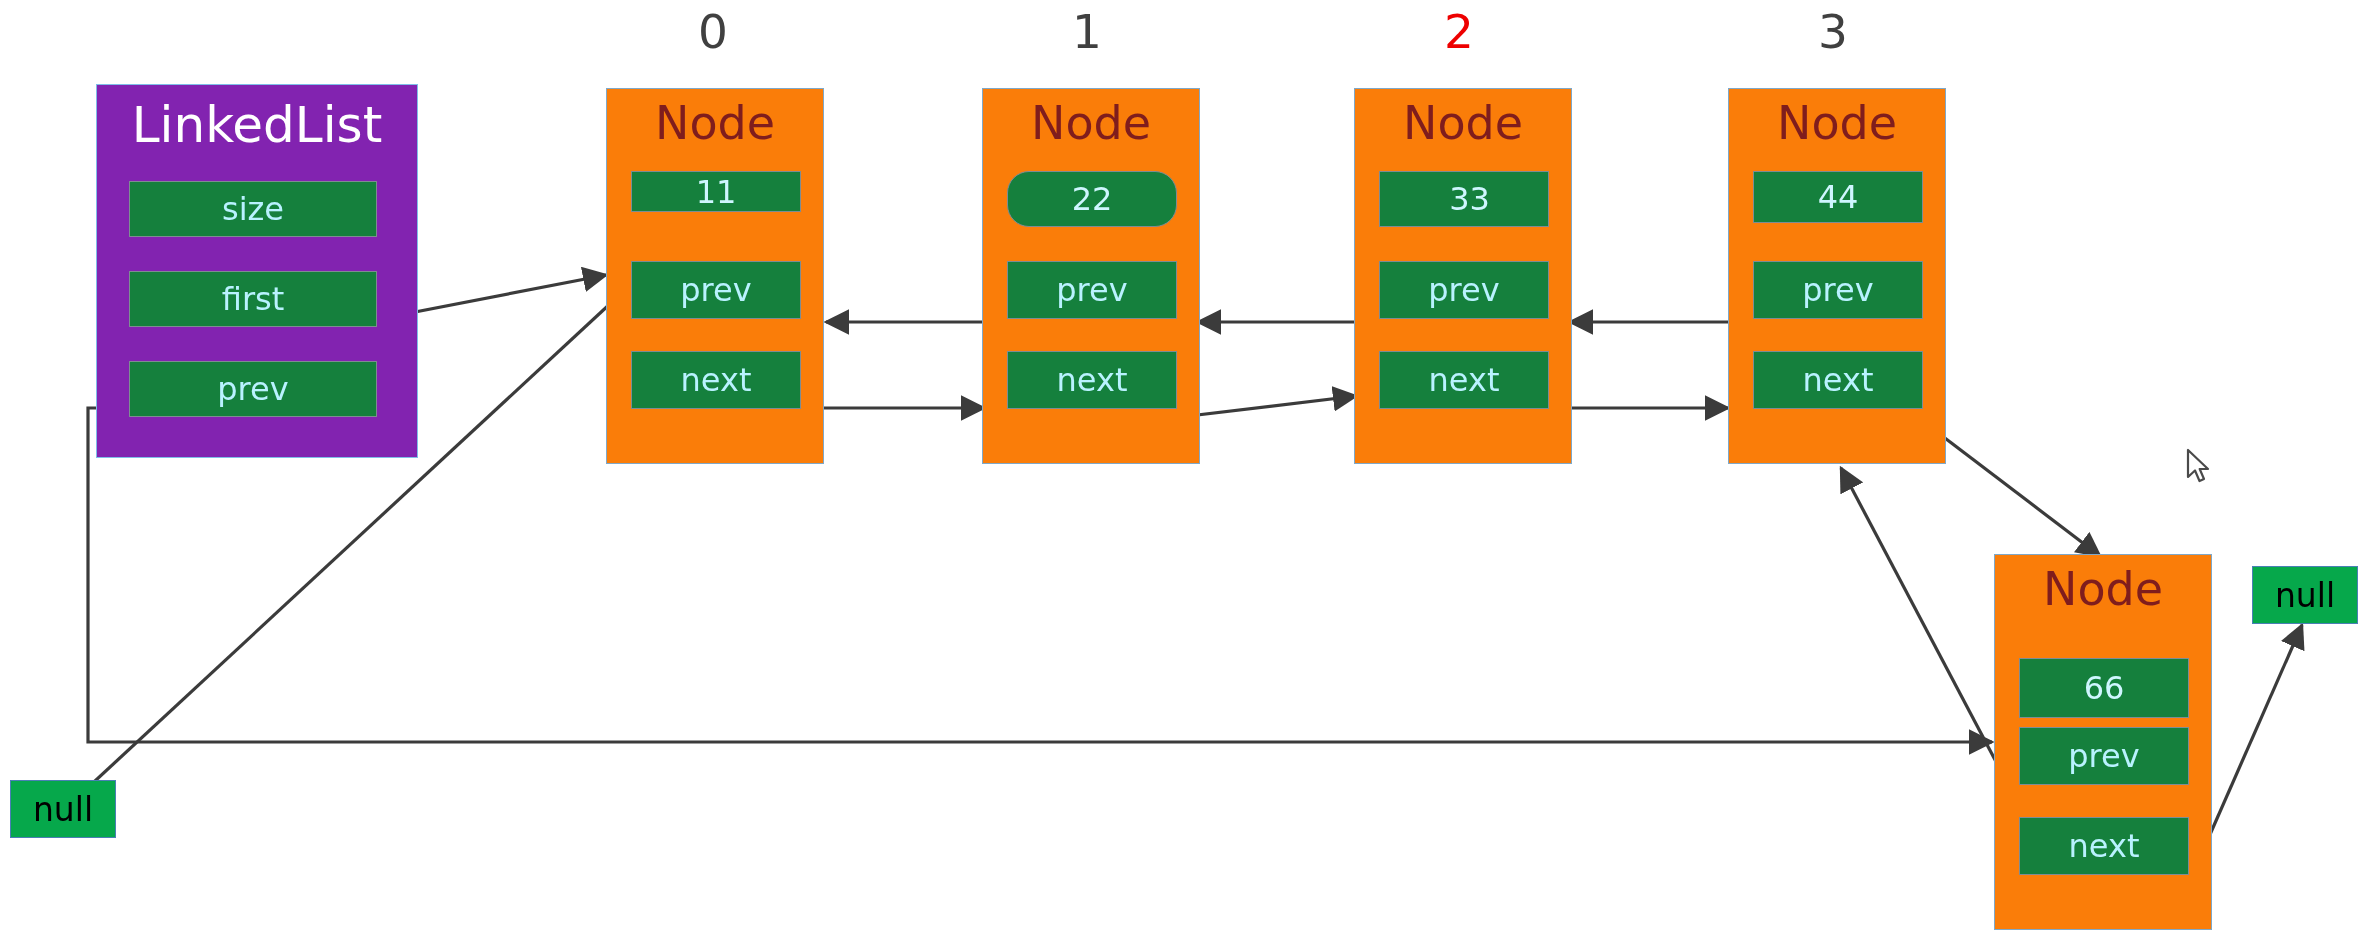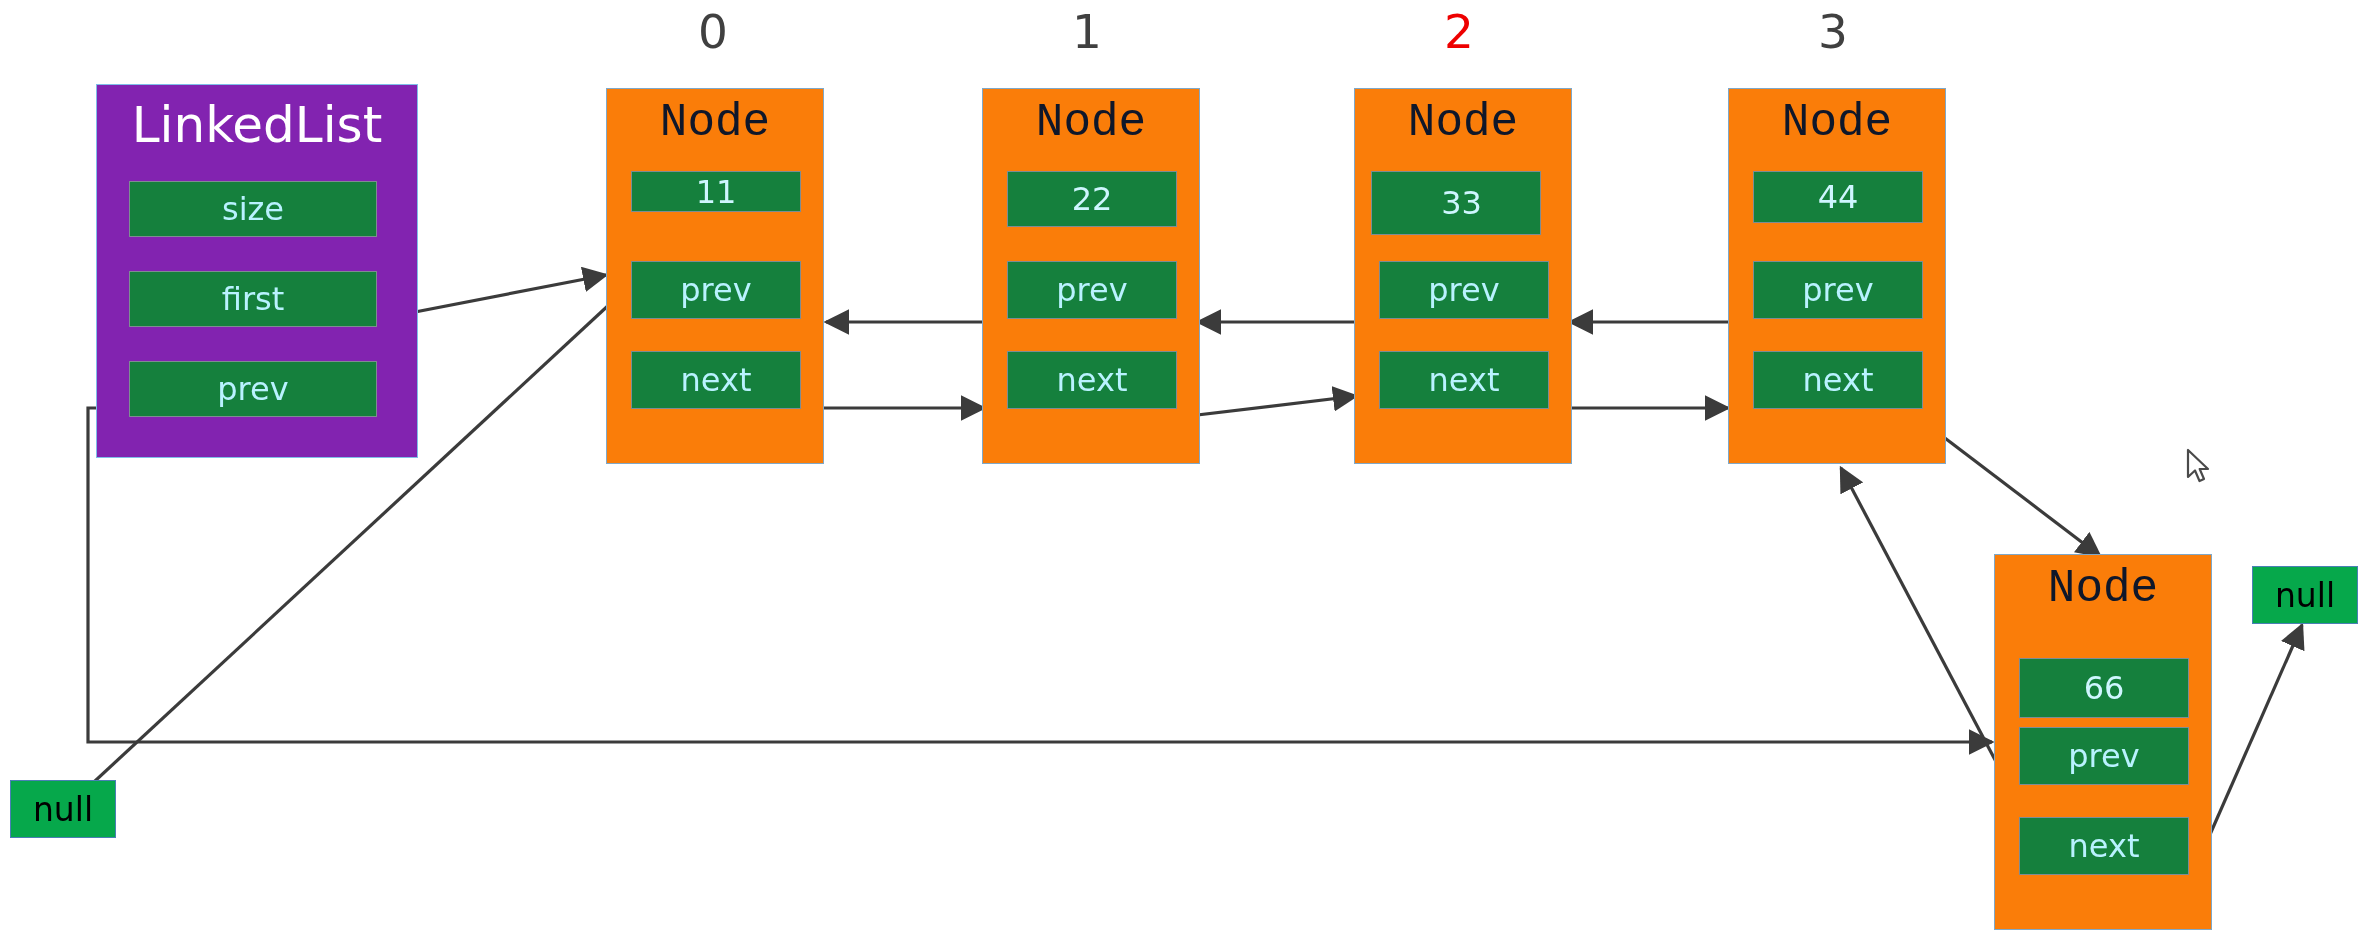--- a/index.html
+++ b/index.html
@@ -33,21 +33,21 @@
     font-size:32px;display:flex;align-items:center;justify-content:center;
   }
   .field.val{color:#CFF6FF;}
 
   .node-box{
     position:absolute;background:#FA7D09;border:1.5px solid #7FA8C8;
     box-sizing:border-box;
   }
   .node-title{
     position:absolute;left:0;right:0;top:10px;text-align:center;
-    color:#0f172a;font-size:46px;line-height:1.05;white-space:nowrap;font-family:Liberation Mono, monospace;
+    color:#7f1d1d;font-size:46px;line-height:1.05;white-space:nowrap;
   }
   .null-box{
     position:absolute;background:#06A84B;border:1.5px solid #4A7FB5;
     box-sizing:border-box;color:#000000;font-size:33px;
     display:flex;align-items:center;justify-content:center;
   }
   .cursor{position:absolute;width:26px;height:38px;}
 </style>
 </head>
 <body>
@@ -102,28 +102,28 @@
 
   <div class="node-box" style="left:606px;top:88px;width:218px;height:376px;">
     <div class="node-title">Node</div>
     <div class="field val" style="left:24px;top:82px;width:170px;height:41px;">11</div>
     <div class="field" style="left:24px;top:172px;width:170px;height:58px;">prev</div>
     <div class="field" style="left:24px;top:262px;width:170px;height:58px;">next</div>
   </div>
 
   <div class="node-box" style="left:982px;top:88px;width:218px;height:376px;">
     <div class="node-title">Node</div>
-    <div class="field val" style="left:24px;top:82px;width:170px;height:56px;">22</div>
+    <div class="field val" style="left:24px;top:82px;width:170px;height:56px;border-radius:22px;">22</div>
     <div class="field" style="left:24px;top:172px;width:170px;height:58px;">prev</div>
     <div class="field" style="left:24px;top:262px;width:170px;height:58px;">next</div>
   </div>
 
   <div class="node-box" style="left:1354px;top:88px;width:218px;height:376px;">
     <div class="node-title">Node</div>
-    <div class="field val" style="left:16px;top:82px;width:170px;height:64px;padding-left:11px;">33</div>
+    <div class="field val" style="left:24px;top:82px;width:170px;height:56px;padding-left:11px;">33</div>
     <div class="field" style="left:24px;top:172px;width:170px;height:58px;">prev</div>
     <div class="field" style="left:24px;top:262px;width:170px;height:58px;">next</div>
   </div>
 
   <div class="node-box" style="left:1728px;top:88px;width:218px;height:376px;">
     <div class="node-title">Node</div>
     <div class="field val" style="left:24px;top:82px;width:170px;height:52px;">44</div>
     <div class="field" style="left:24px;top:172px;width:170px;height:58px;">prev</div>
     <div class="field" style="left:24px;top:262px;width:170px;height:58px;">next</div>
   </div>

